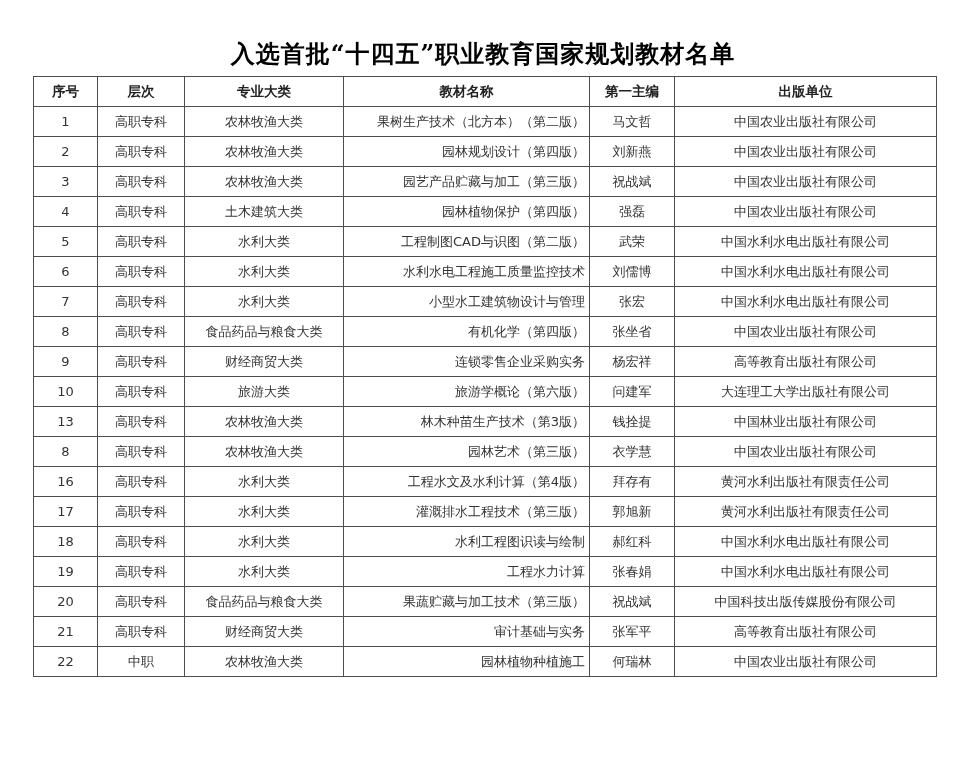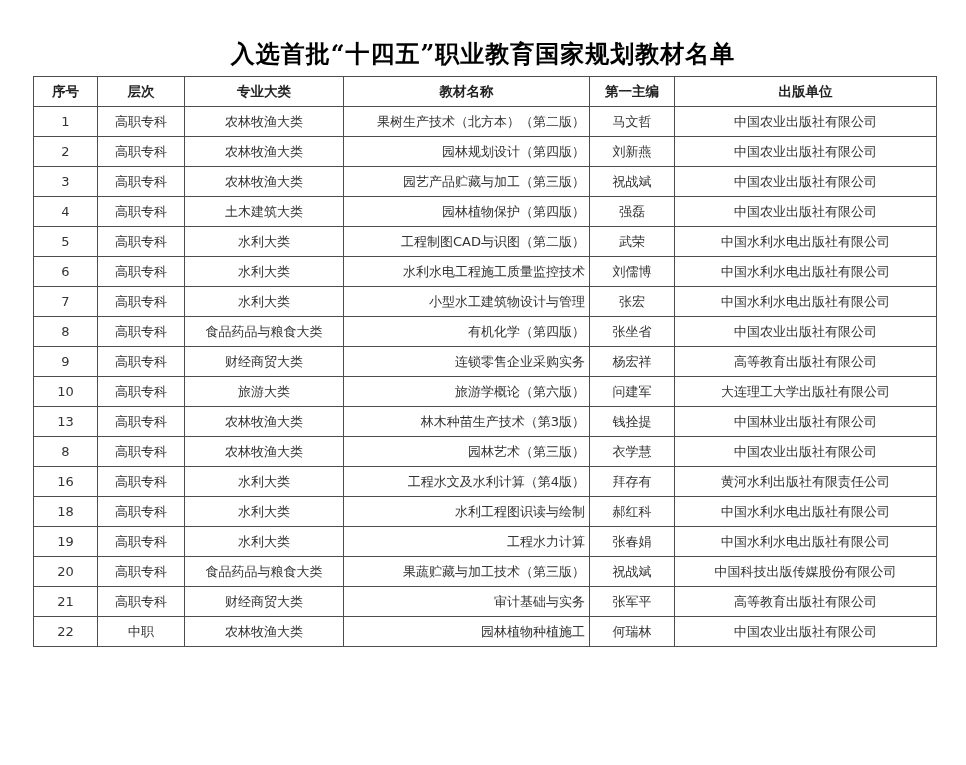--- a/index.html
+++ b/index.html
@@ -186,20 +186,28 @@
         </tr>
         <tr>
           <td>16</td>
           <td>高职专科</td>
           <td>水利大类</td>
           <td class="col-title-cell">工程水文及水利计算（第4版）</td>
           <td>拜存有</td>
           <td>黄河水利出版社有限责任公司</td>
         </tr>
         <tr>
+          <td>17</td>
+          <td>高职专科</td>
+          <td>水利大类</td>
+          <td class="col-title-cell">灌溉排水工程技术（第三版）</td>
+          <td>郭旭新</td>
+          <td>黄河水利出版社有限责任公司</td>
+        </tr>
+        <tr>
           <td>18</td>
           <td>高职专科</td>
           <td>水利大类</td>
           <td class="col-title-cell">水利工程图识读与绘制</td>
           <td>郝红科</td>
           <td>中国水利水电出版社有限公司</td>
         </tr>
         <tr>
           <td>19</td>
           <td>高职专科</td>

